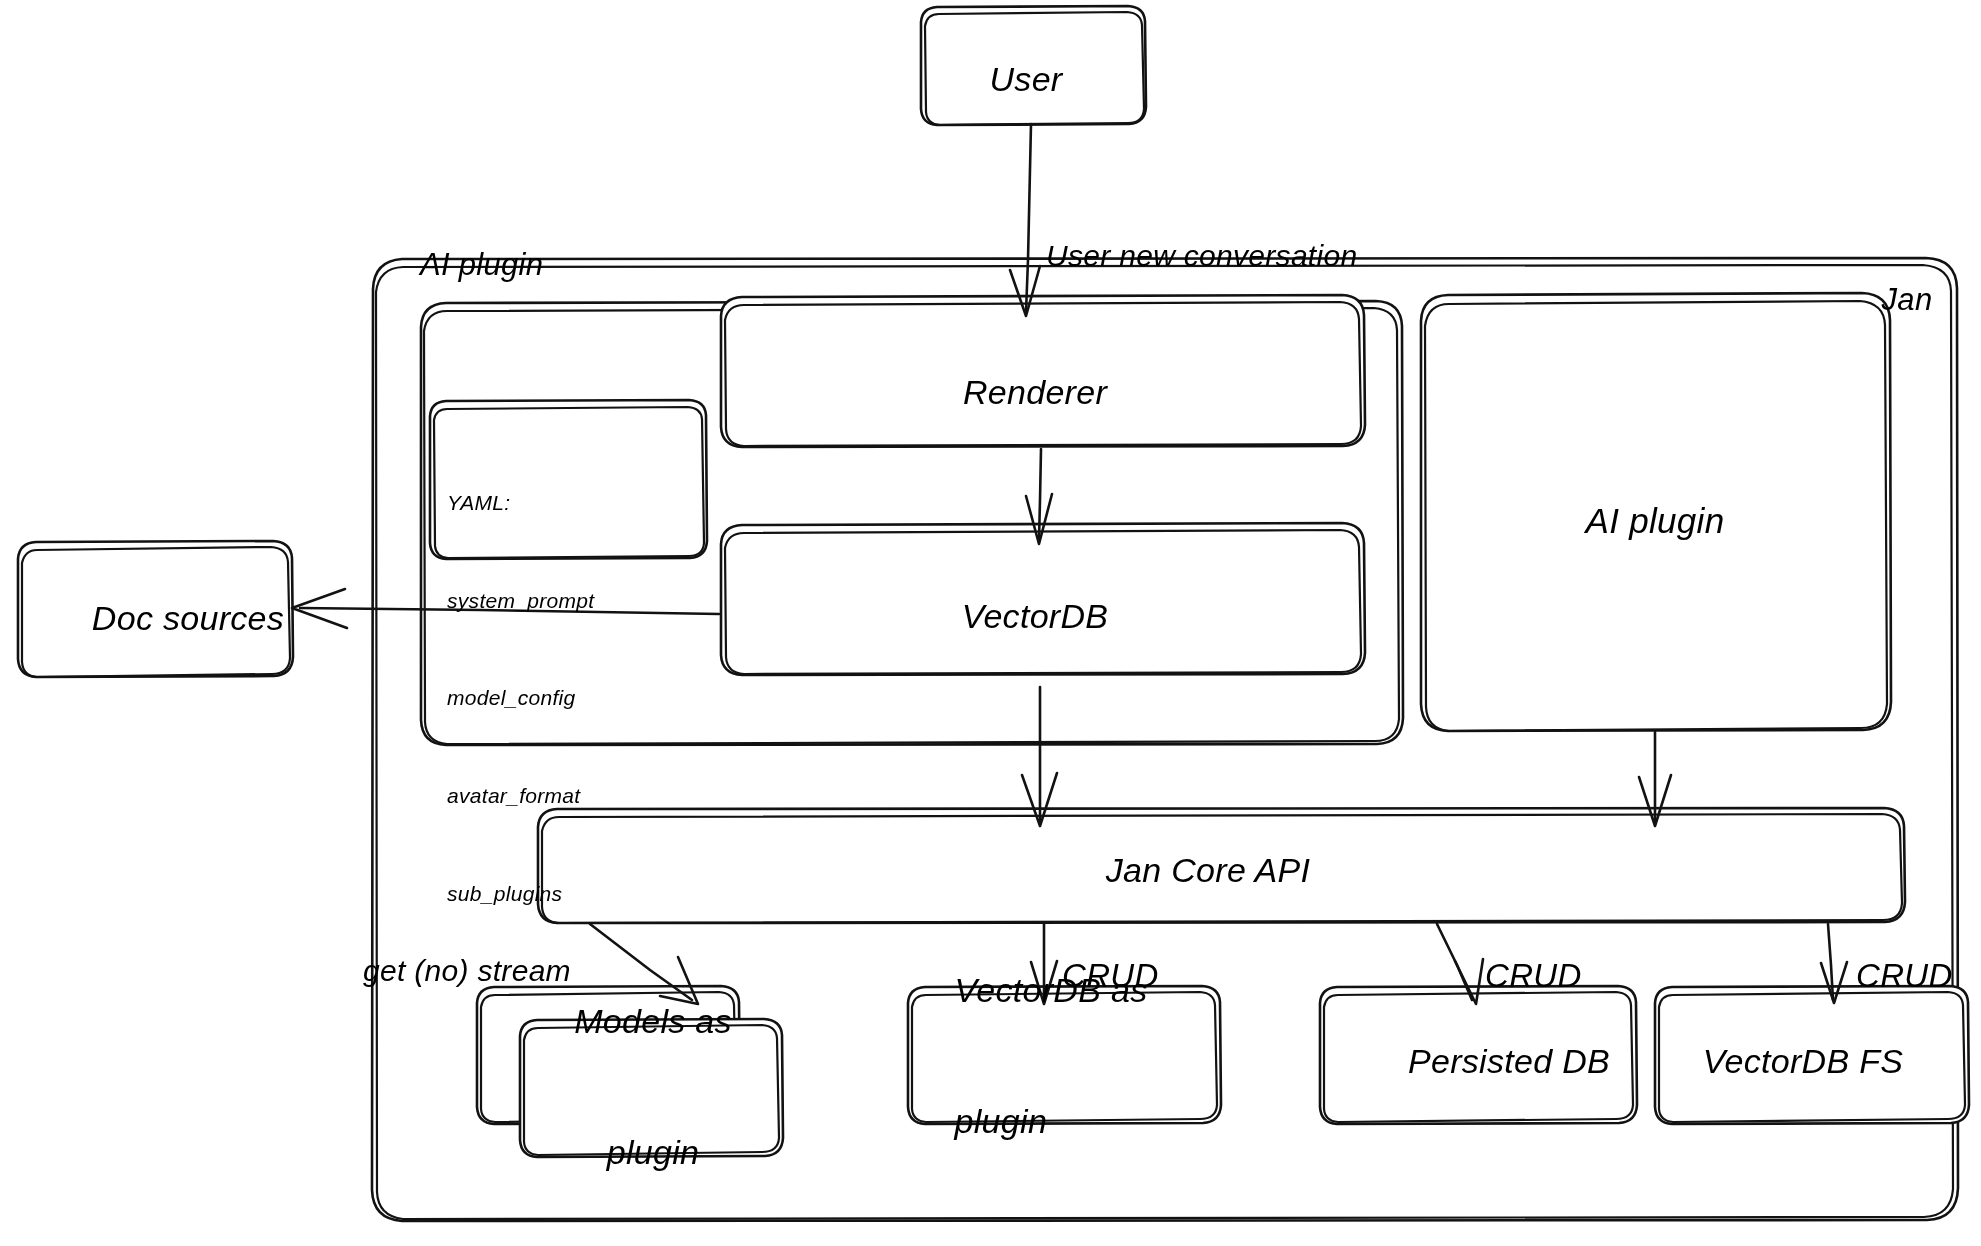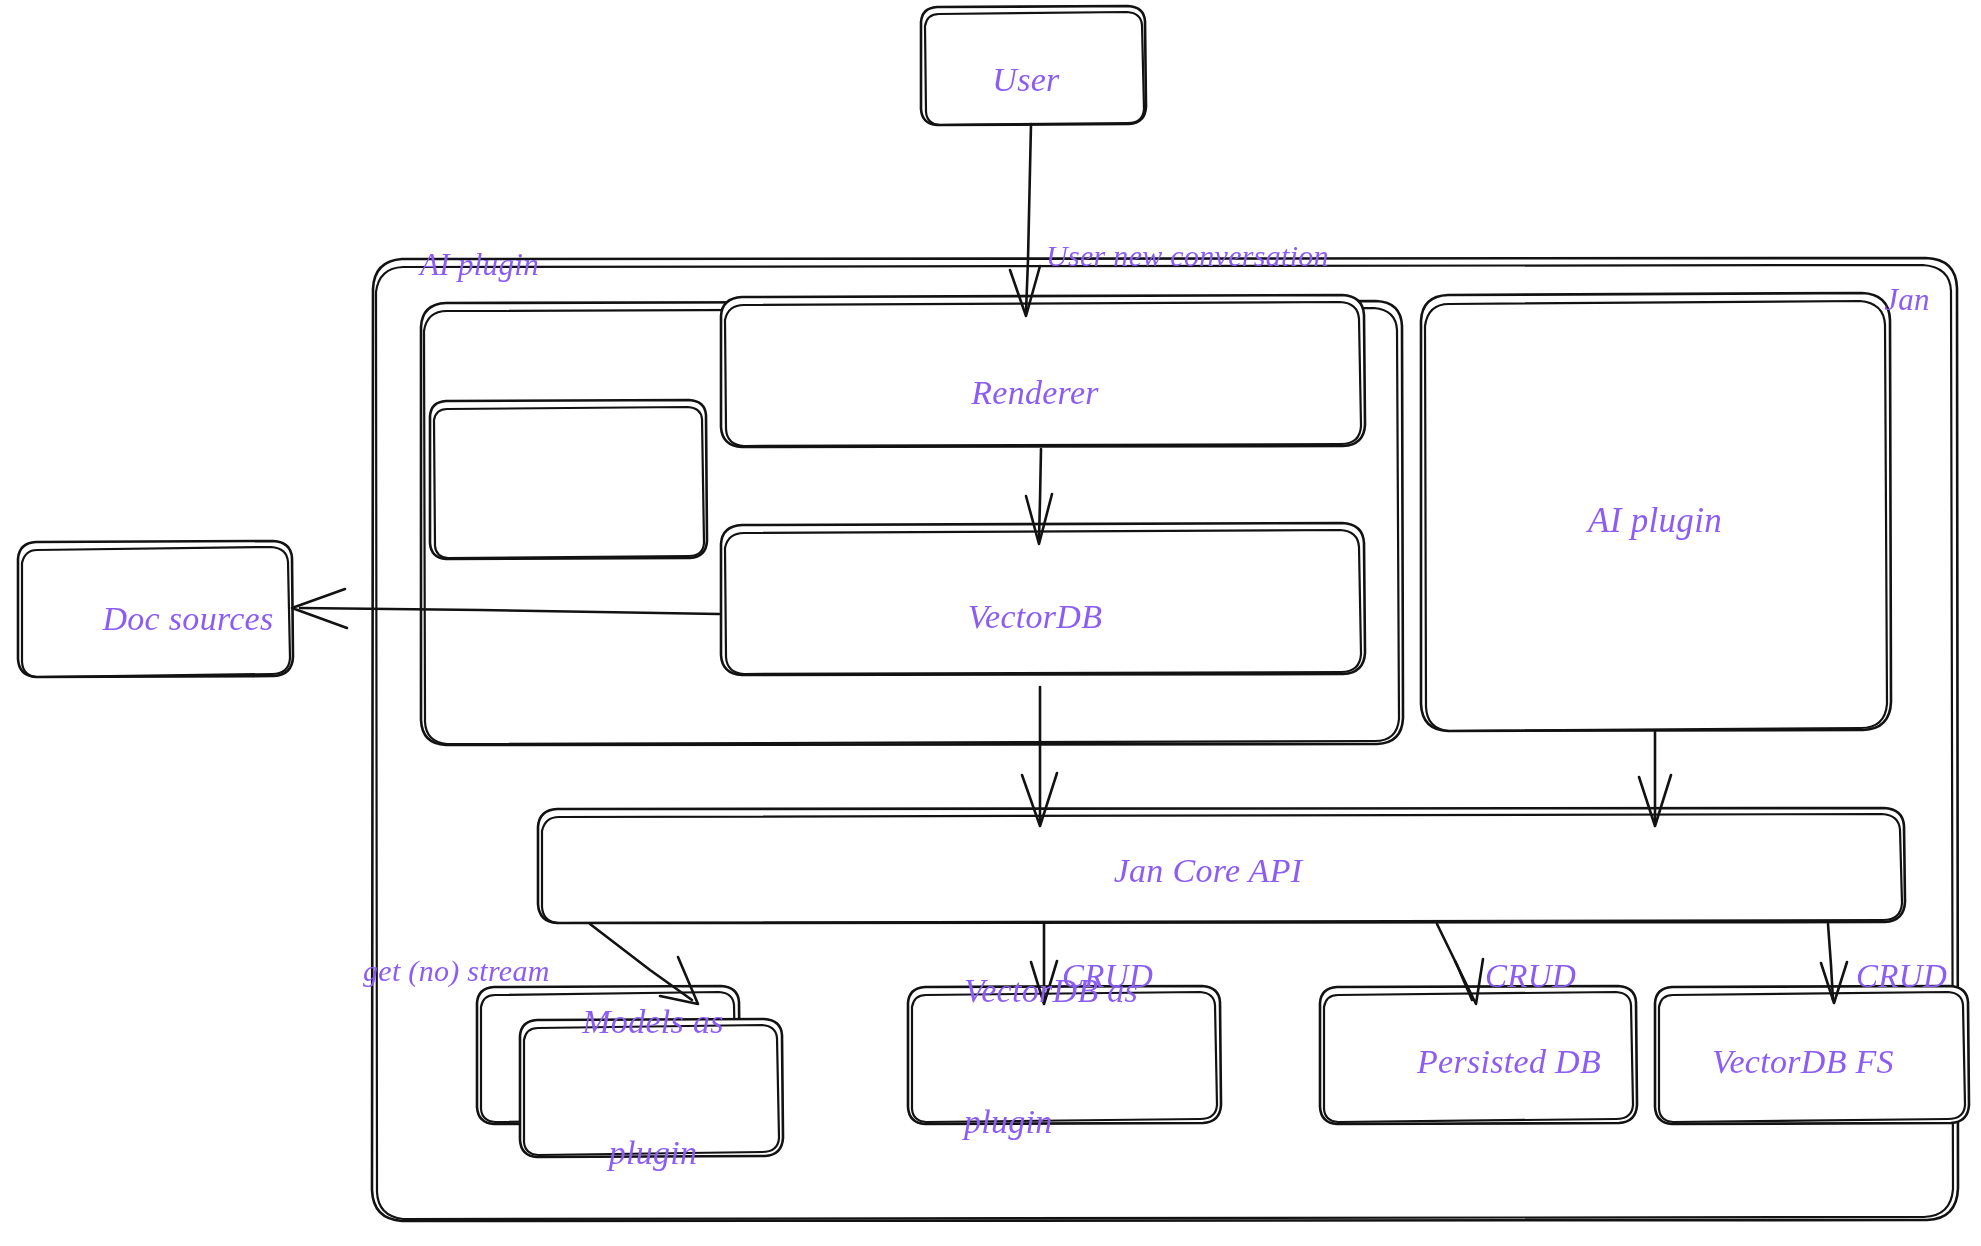--- a/index.html
+++ b/index.html
@@ -20,22 +20,22 @@
   }
   #sketch {
     position: absolute;
     left: 0;
     top: 0;
     width: 1981px;
     height: 1246px;
   }
   .lbl {
     position: absolute;
-    color: #8b5cf6;
-    font-family: Liberation Serif, serif;
+    color: #000000;
+    font-family: Liberation Sans, sans-serif;
     font-style: italic;
     white-space: pre;
     line-height: 1.28;
     pointer-events: none;
     letter-spacing: 0.3px;
   }
   .c  { text-align: center; transform: translate(-50%, -50%); }
   .l  { text-align: left; }
 
   .t-node   { font-size: 34px; }
@@ -183,20 +183,27 @@
   <div class="lbl t-node c" style="left:1026px; top:80px;">User</div>
 
   <div class="lbl t-edge l" style="left:1046px; top:160px;">
     <div>User new conversation</div>
   </div>
 
   <div class="lbl t-node c" style="left:1035px; top:393px;">Renderer</div>
 
   <div class="lbl t-node c" style="left:1035px; top:617px;">VectorDB</div>
 
+  <div class="lbl t-yaml l" style="left:447px; top:422px;">
+    <div>YAML:</div>
+    <div>system_prompt</div>
+    <div>model_config</div>
+    <div>avatar_format</div>
+    <div>sub_plugins</div>
+  </div>
 
   <div class="lbl t-node c" style="left:148px; top:619px;margin-left:40px;">Doc sources</div>
 
   <div class="lbl t-big c" style="left:1655px; top:521px;">AI plugin</div>
 
   <div class="lbl t-node c" style="left:1208px; top:871px;">Jan Core API</div>
 
   <div class="lbl t-edge l" style="left:363px; top:952px;">get (no) stream</div>
 
   <div class="lbl t-crud l" style="left:1062px; top:955px;">CRUD</div>

